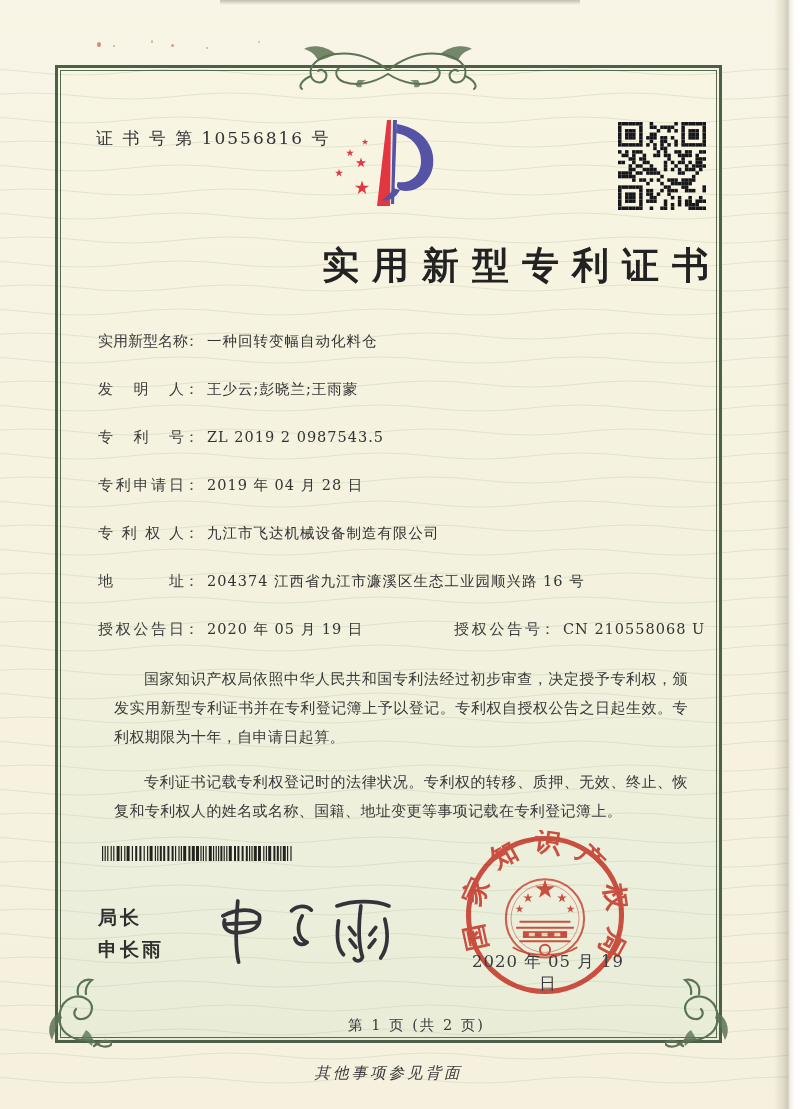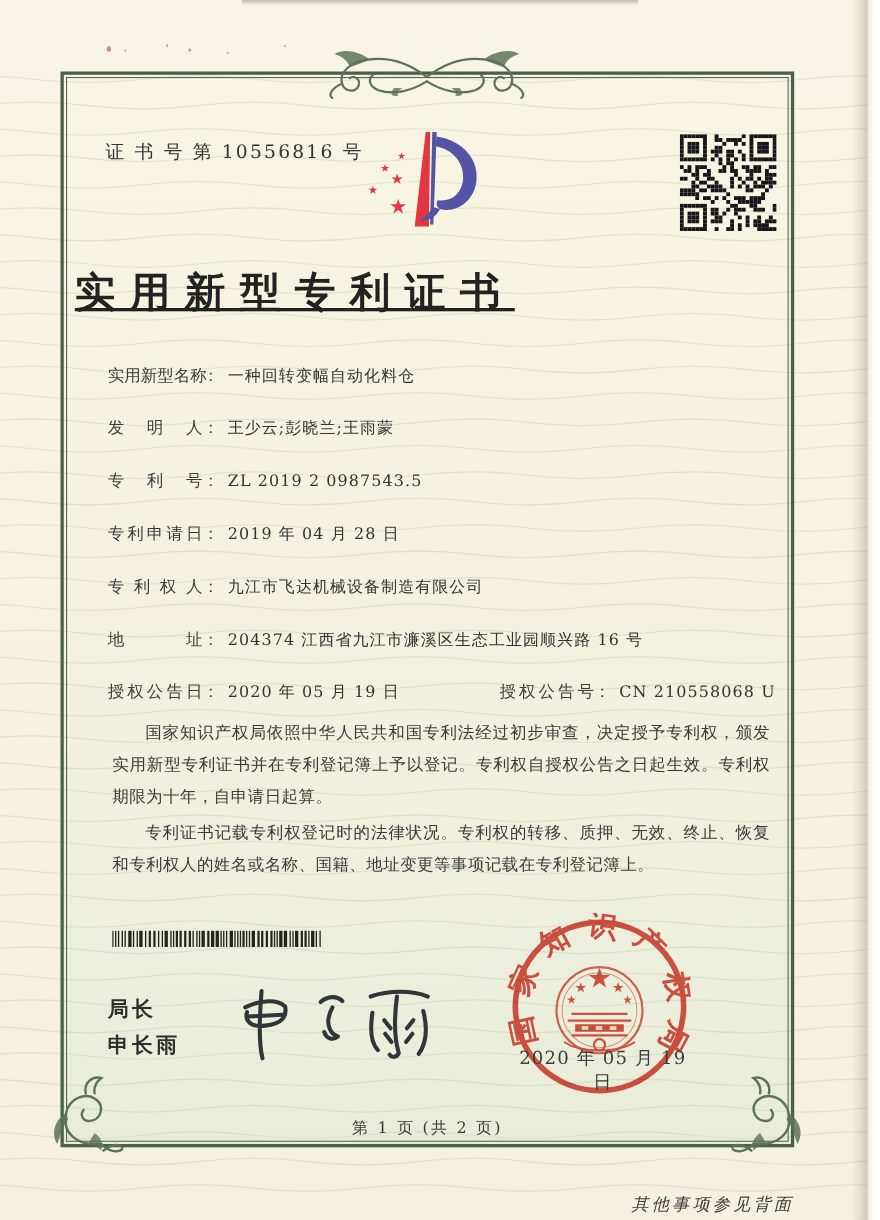--- a/index.html
+++ b/index.html
@@ -14,40 +14,40 @@
   
   .frame-tint{position:absolute;left:55px;top:65px;width:667px;height:978px;
     background:linear-gradient(180deg,#f8f5e3 0%,#f4f2de 50%,#ecefdb 82%,#e9edd8 100%);}
   
   .frame{position:absolute;left:55px;top:65px;width:661px;height:972px;
     border:3px solid #4b5f49;}
   .frame::before{content:"";position:absolute;inset:2px;border:1px solid #56694f;}
   svg.deco{position:absolute;pointer-events:none;}
   .stain{position:absolute;border-radius:50%;}
   .cert-no{position:absolute;left:96px;top:127px;font-size:17px;letter-spacing:2px;color:#333;}
-  .title{position:absolute;left:55px;top:241px;width:667px;text-align:left;
-    font-size:37px;font-weight:700;letter-spacing:13px;padding-left:13px;box-sizing:border-box;color:#222;text-decoration:underline;}
+  .title{position:absolute;left:55px;top:241px;width:667px;text-align:right;
+    font-size:37px;font-weight:700;letter-spacing:13px;padding-left:13px;box-sizing:border-box;color:#222;}
   .fields{position:absolute;left:98px;top:330px;width:614px;}
   .frow{position:relative;height:48px;font-size:15px;line-height:22px;white-space:nowrap;}
   .f-label{display:inline-block;width:86px;text-align:justify;text-align-last:justify;color:#3c3c3c;vertical-align:top;}
   .f-colon{display:inline-block;margin-right:8px;color:#3c3c3c;}
   .f-value{font-size:14.5px;letter-spacing:1px;color:#333;}
   .pair2{position:absolute;left:356px;top:0;}
   .paras{position:absolute;left:98px;top:649px;width:606px;}
-  .paras p{margin:4px;font-size:15px;line-height:29px;text-indent:2em;text-align:justify;
-    letter-spacing:.4px;color:#3a3a3a;font-family:Liberation Serif, serif;}
+  .paras p{margin:16px;font-size:15px;line-height:29px;text-indent:2em;text-align:justify;
+    letter-spacing:.4px;color:#3a3a3a;}
   .director{position:absolute;left:98px;top:905px;font-family:"DejaVu Sans","Liberation Sans",sans-serif;
     font-size:19px;letter-spacing:3px;color:#2f2f2f;font-weight:700;}
   .director-name{top:937px;}
   .seal-date{position:absolute;left:470px;top:951px;width:156px;text-align:center;
     font-size:16.5px;letter-spacing:1px;color:#3b3b40;z-index:6;}
   .page-num{position:absolute;left:55px;top:1016px;width:667px;text-align:center;
-    font-size:14.5px;letter-spacing:2px;color:#3a3a3a;}
-  .back-note{position:absolute;left:55px;top:1063px;width:667px;text-align:right;
-    font-size:15.5px;letter-spacing:3px;color:#3c3c3c;font-style:italic;margin-top:22px;}
+    font-size:14.5px;letter-spacing:2px;color:#3a3a3a;padding-left:28px;}
+  .back-note{position:absolute;left:55px;top:1063px;width:667px;text-align:center;
+    font-size:15.5px;letter-spacing:3px;color:#3c3c3c;font-style:italic;}
   .seal-svg{mix-blend-mode:multiply;}
 </style>
 </head>
 <body>
 
 <div class="photo">
 
   <div class="frame-tint"></div>
 
   <svg id="waves" class="deco" style="left:0;top:0" width="800" height="1109" viewBox="0 0 800 1109">

